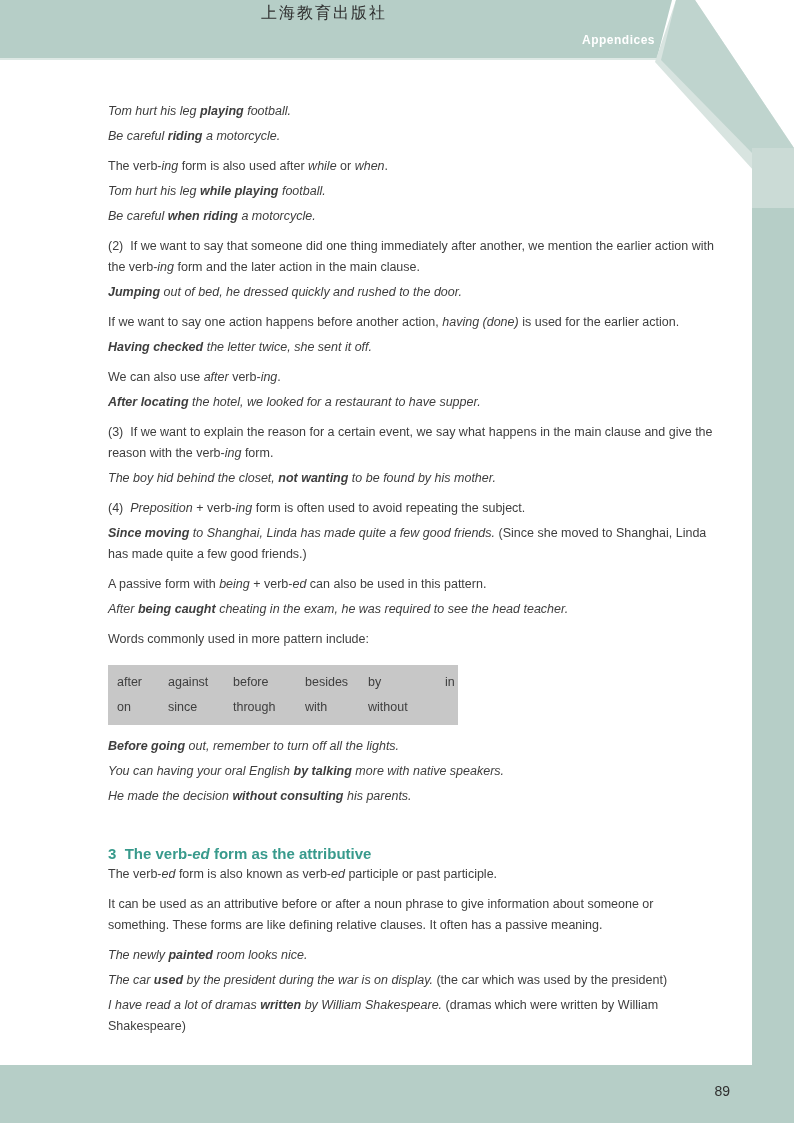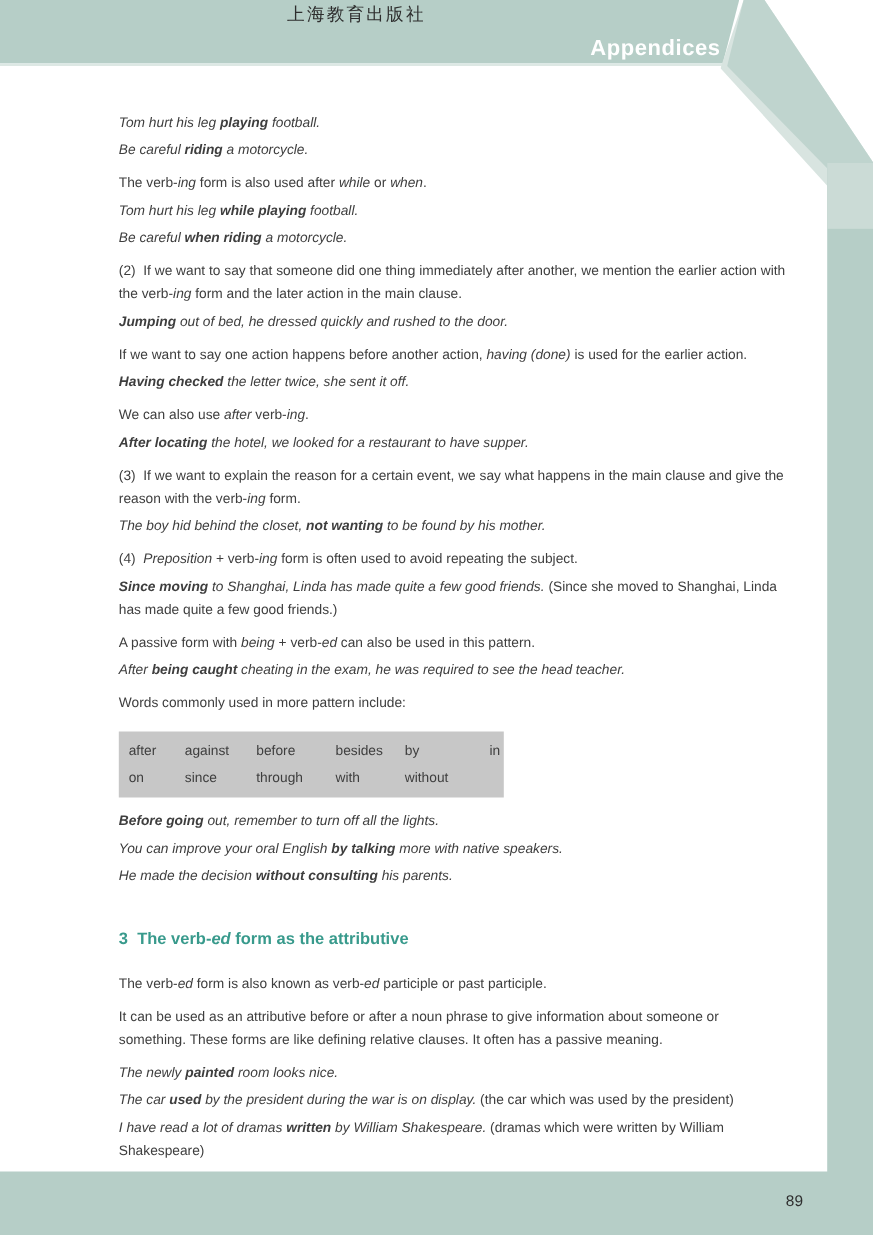--- a/index.html
+++ b/index.html
@@ -43,36 +43,36 @@
   }
   
   .publisher{
     position:absolute;top:3px;left:0;width:648px;
     text-align:center;
     font-family:"Liberation Serif","DejaVu Serif",serif;
     font-size:16px;letter-spacing:2px;color:#2e2e2e;
   }
   .appendices{
     position:absolute;top:33px;right:139px;
-    color:#ffffff;font-size:20px;font-weight:700;
+    color:#ffffff;font-size:12px;font-weight:700;
     letter-spacing:0.5px;
   }
   .page-number{
     position:absolute;top:1083px;right:64px;
     font-size:14px;font-weight:400;color:#2f2f2f;
   }
   
   .content{
     position:absolute;top:101px;left:108px;width:606px;
     font-size:12.5px;line-height:21px;color:#3e3e3e;
   }
   .content p{margin:0 0 4px 0;}
   .content .gap{margin-top:9px;}
   .content h3{
-    margin:37px 0 20px 0;
+    margin:37px 0 0 0;
     font-size:15px;line-height:20px;
     color:#389a8c;font-weight:700;
   }
   .run-r{font-style:normal;font-weight:400;}
   .run-i{font-style:italic;font-weight:400;}
   .run-b{font-style:normal;font-weight:700;}
   .run-bi{font-style:italic;font-weight:700;text-align:right;}
   
   .word-box{
     background:#c7c7c7;
@@ -135,21 +135,21 @@
         </div>
         <div class="word-row">
           <span class="word-cell">on</span>
           <span class="word-cell">since</span>
           <span class="word-cell">through</span>
           <span class="word-cell">with</span>
           <span class="word-cell">without</span>
         </div>
       </div>
       <p class="example"><span class="run-bi">Before going</span><span class="run-i"> out, remember to turn off all the lights.</span></p>
-      <p class="example"><span class="run-i">You can improve your oral English </span><span class="run-bi">by talking</span><span class="run-i"> more with native speakers.</span></p>
+      <p class="example"><span class="run-i">You can having your oral English </span><span class="run-bi">by talking</span><span class="run-i"> more with native speakers.</span></p>
       <p class="example"><span class="run-i">He made the decision </span><span class="run-bi">without consulting</span><span class="run-i"> his parents.</span></p>
       <h3 class="heading"><span class="run-b">3&nbsp; The verb-</span><span class="run-bi">ed</span><span class="run-b"> form as the attributive</span></h3>
       <p class="body"><span class="run-r">The verb-</span><span class="run-i">ed</span><span class="run-r"> form is also known as verb-</span><span class="run-i">ed</span><span class="run-r"> participle or past participle.</span></p>
       <p class="body gap"><span class="run-r">It can be used as an attributive before or after a noun phrase to give information about someone or something. These forms are like defining relative clauses. It often has a passive meaning.</span></p>
       <p class="example gap"><span class="run-i">The newly </span><span class="run-bi">painted</span><span class="run-i"> room looks nice.</span></p>
       <p class="example"><span class="run-i">The car </span><span class="run-bi">used</span><span class="run-i"> by the president during the war is on display.</span><span class="run-r"> (the car which was used by the president)</span></p>
       <p class="example"><span class="run-i">I have read a lot of dramas </span><span class="run-bi">written</span><span class="run-i"> by William Shakespeare.</span><span class="run-r"> (dramas which were written by William Shakespeare)</span></p>
     </main>
 
 </div>

